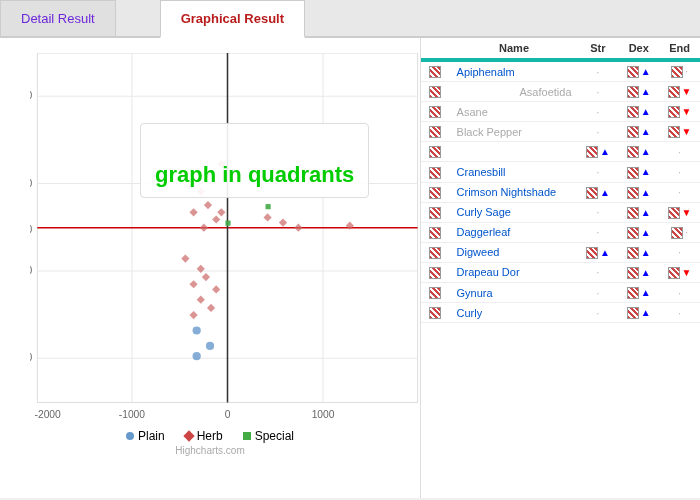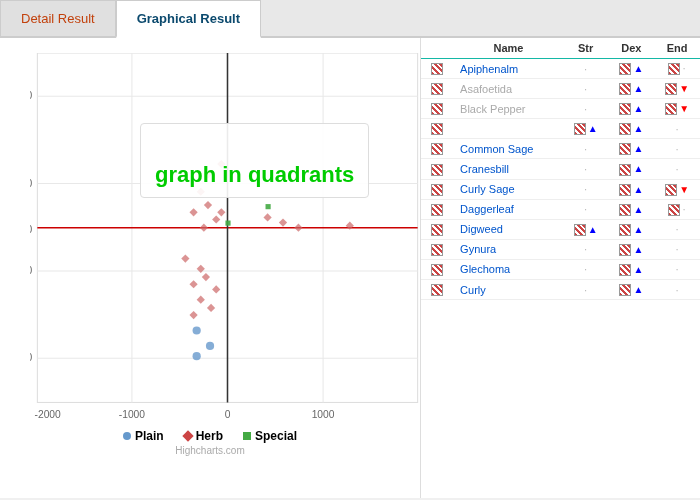--- a/index.html
+++ b/index.html
@@ -15,27 +15,28 @@
       padding: 10px 20px;
       cursor: pointer;
       font-size: 13px;
       border: 1px solid #ccc;
       border-bottom: none;
       background: #e0e0e0;
       color: #333;
     }
     .tab.active {
       background: white;
-      color: #0c4a6e;
+      color: #b91c1c;
       font-weight: bold;
       border-bottom: 2px solid white;
       margin-bottom: -2px;
+      margin-left: 44px;
     }
     .tab:first-child {
-      color: #c2410c;
+      color: #6d28d9;
     }
 
     .content {
       display: flex;
       background: white;
       height: 460px;
     }
 
     
     .chart-area {
@@ -79,21 +80,20 @@
       display: flex;
       justify-content: center;
       gap: 20px;
       margin-top: 6px;
       font-size: 12px;
     }
     .legend-item {
       display: flex;
       align-items: center;
       gap: 4px;
-      font-weight: bold;
     }
     .legend-dot {
       width: 8px;
       height: 8px;
       border-radius: 50%;
     }
     .highcharts-credit {
       text-align: center;
       font-size: 10px;
       color: #aaa;
@@ -110,21 +110,21 @@
     table {
       width: 100%;
       border-collapse: collapse;
       font-size: 11px;
     }
 
     thead th {
       background: white;
       padding: 4px 6px;
       text-align: center;
-      border-bottom: 1px solid #14b8a6;
+      border-bottom: 4px solid #14b8a6;
       font-weight: bold;
       color: #333;
       position: sticky;
       top: 0;
       z-index: 5;
     }
     thead th:first-child {
       text-align: left;
     }
 
@@ -256,55 +256,62 @@
       <tbody id="table-body">
       <tr>
     <td><span style="display:inline-block;width:12px;height:12px;border:1px solid #999;background:repeating-linear-gradient(45deg,#c44,#c44 2px,#fff 2px,#fff 4px);vertical-align:middle;margin-right:2px;"></span></td>
     <td style="color:#0055cc; white-space:nowrap;">Apiphenalm</td>
     <td><span style="color:#bbb;">·</span></td>
     <td><span style="display:inline-block;width:12px;height:12px;border:1px solid #999;background:repeating-linear-gradient(45deg,#c44,#c44 2px,#fff 2px,#fff 4px);vertical-align:middle;margin-right:2px;"></span><span style="color:blue;font-size:10px;">▲</span></td>
     <td><span style="display:inline-block;width:12px;height:12px;border:1px solid #999;background:repeating-linear-gradient(45deg,#c44,#c44 2px,#fff 2px,#fff 4px);vertical-align:middle;margin-right:2px;"></span><span style="color:#bbb;">·</span></td>
   </tr>
           <tr style="color: rgb(170, 170, 170);">
     <td><span style="display:inline-block;width:12px;height:12px;border:1px solid #999;background:repeating-linear-gradient(45deg,#c44,#c44 2px,#fff 2px,#fff 4px);vertical-align:middle;margin-right:2px;"></span></td>
-    <td style="color:#aaa; white-space:nowrap;">Asafoetida</td>
+    <td style="color:#aaa; white-space:nowrap;text-align:right;">Asafoetida</td>
     <td><span style="color:#bbb;">·</span></td>
     <td><span style="display:inline-block;width:12px;height:12px;border:1px solid #999;background:repeating-linear-gradient(45deg,#c44,#c44 2px,#fff 2px,#fff 4px);vertical-align:middle;margin-right:2px;"></span><span style="color:blue;font-size:10px;">▲</span></td>
     <td><span style="display:inline-block;width:12px;height:12px;border:1px solid #999;background:repeating-linear-gradient(45deg,#c44,#c44 2px,#fff 2px,#fff 4px);vertical-align:middle;margin-right:2px;"></span><span style="color:red;font-size:10px;">▼</span></td>
   </tr>
           <tr style="color: rgb(170, 170, 170);">
     <td><span style="display:inline-block;width:12px;height:12px;border:1px solid #999;background:repeating-linear-gradient(45deg,#c44,#c44 2px,#fff 2px,#fff 4px);vertical-align:middle;margin-right:2px;"></span></td>
+    <td style="color:#aaa; white-space:nowrap;">Asane</td>
+    <td><span style="color:#bbb;">·</span></td>
+    <td><span style="display:inline-block;width:12px;height:12px;border:1px solid #999;background:repeating-linear-gradient(45deg,#c44,#c44 2px,#fff 2px,#fff 4px);vertical-align:middle;margin-right:2px;"></span><span style="color:blue;font-size:10px;">▲</span></td>
+    <td><span style="display:inline-block;width:12px;height:12px;border:1px solid #999;background:repeating-linear-gradient(45deg,#c44,#c44 2px,#fff 2px,#fff 4px);vertical-align:middle;margin-right:2px;"></span><span style="color:red;font-size:10px;">▼</span></td>
+  </tr>
+          <tr style="color: rgb(170, 170, 170);">
+    <td><span style="display:inline-block;width:12px;height:12px;border:1px solid #999;background:repeating-linear-gradient(45deg,#c44,#c44 2px,#fff 2px,#fff 4px);vertical-align:middle;margin-right:2px;"></span></td>
     <td style="color:#aaa; white-space:nowrap;">Black Pepper</td>
     <td><span style="color:#bbb;">·</span></td>
     <td><span style="display:inline-block;width:12px;height:12px;border:1px solid #999;background:repeating-linear-gradient(45deg,#c44,#c44 2px,#fff 2px,#fff 4px);vertical-align:middle;margin-right:2px;"></span><span style="color:blue;font-size:10px;">▲</span></td>
     <td><span style="display:inline-block;width:12px;height:12px;border:1px solid #999;background:repeating-linear-gradient(45deg,#c44,#c44 2px,#fff 2px,#fff 4px);vertical-align:middle;margin-right:2px;"></span><span style="color:red;font-size:10px;">▼</span></td>
   </tr>
           <tr>
     <td><span style="display:inline-block;width:12px;height:12px;border:1px solid #999;background:repeating-linear-gradient(45deg,#c44,#c44 2px,#fff 2px,#fff 4px);vertical-align:middle;margin-right:2px;"></span></td>
     <td style="color:#333; white-space:nowrap;"></td>
     <td><span style="display:inline-block;width:12px;height:12px;border:1px solid #999;background:repeating-linear-gradient(45deg,#c44,#c44 2px,#fff 2px,#fff 4px);vertical-align:middle;margin-right:2px;"></span><span style="color:blue;font-size:10px;">▲</span></td>
     <td><span style="display:inline-block;width:12px;height:12px;border:1px solid #999;background:repeating-linear-gradient(45deg,#c44,#c44 2px,#fff 2px,#fff 4px);vertical-align:middle;margin-right:2px;"></span><span style="color:blue;font-size:10px;">▲</span></td>
     <td><span style="color:#bbb;">·</span></td>
   </tr>
           <tr>
     <td><span style="display:inline-block;width:12px;height:12px;border:1px solid #999;background:repeating-linear-gradient(45deg,#c44,#c44 2px,#fff 2px,#fff 4px);vertical-align:middle;margin-right:2px;"></span></td>
-    <td style="color:#0055cc; white-space:nowrap;">Common Sage</td>
-    <td><span style="color:#bbb;">·</span></td>
-    <td><span style="display:inline-block;width:12px;height:12px;border:1px solid #999;background:repeating-linear-gradient(45deg,#c44,#c44 2px,#fff 2px,#fff 4px);vertical-align:middle;margin-right:2px;"></span><span style="color:blue;font-size:10px;">▲</span></td>
-    <td><span style="color:#bbb;">·</span></td>
-  </tr>
-          <tr>
-    <td><span style="display:inline-block;width:12px;height:12px;border:1px solid #999;background:repeating-linear-gradient(45deg,#c44,#c44 2px,#fff 2px,#fff 4px);vertical-align:middle;margin-right:2px;"></span></td>
     <td style="color:#0055cc; white-space:nowrap;">Cranesbill</td>
     <td><span style="color:#bbb;">·</span></td>
     <td><span style="display:inline-block;width:12px;height:12px;border:1px solid #999;background:repeating-linear-gradient(45deg,#c44,#c44 2px,#fff 2px,#fff 4px);vertical-align:middle;margin-right:2px;"></span><span style="color:blue;font-size:10px;">▲</span></td>
     <td><span style="color:#bbb;">·</span></td>
   </tr>
           <tr>
     <td><span style="display:inline-block;width:12px;height:12px;border:1px solid #999;background:repeating-linear-gradient(45deg,#c44,#c44 2px,#fff 2px,#fff 4px);vertical-align:middle;margin-right:2px;"></span></td>
+    <td style="color:#0055cc; white-space:nowrap;">Crimson Nightshade</td>
+    <td><span style="display:inline-block;width:12px;height:12px;border:1px solid #999;background:repeating-linear-gradient(45deg,#c44,#c44 2px,#fff 2px,#fff 4px);vertical-align:middle;margin-right:2px;"></span><span style="color:blue;font-size:10px;">▲</span></td>
+    <td><span style="display:inline-block;width:12px;height:12px;border:1px solid #999;background:repeating-linear-gradient(45deg,#c44,#c44 2px,#fff 2px,#fff 4px);vertical-align:middle;margin-right:2px;"></span><span style="color:blue;font-size:10px;">▲</span></td>
+    <td><span style="color:#bbb;">·</span></td>
+  </tr>
+          <tr>
+    <td><span style="display:inline-block;width:12px;height:12px;border:1px solid #999;background:repeating-linear-gradient(45deg,#c44,#c44 2px,#fff 2px,#fff 4px);vertical-align:middle;margin-right:2px;"></span></td>
     <td style="color:#0055cc; white-space:nowrap;">Curly Sage</td>
     <td><span style="color:#bbb;">·</span></td>
     <td><span style="display:inline-block;width:12px;height:12px;border:1px solid #999;background:repeating-linear-gradient(45deg,#c44,#c44 2px,#fff 2px,#fff 4px);vertical-align:middle;margin-right:2px;"></span><span style="color:blue;font-size:10px;">▲</span></td>
     <td><span style="display:inline-block;width:12px;height:12px;border:1px solid #999;background:repeating-linear-gradient(45deg,#c44,#c44 2px,#fff 2px,#fff 4px);vertical-align:middle;margin-right:2px;"></span><span style="color:red;font-size:10px;">▼</span></td>
   </tr>
           <tr>
     <td><span style="display:inline-block;width:12px;height:12px;border:1px solid #999;background:repeating-linear-gradient(45deg,#c44,#c44 2px,#fff 2px,#fff 4px);vertical-align:middle;margin-right:2px;"></span></td>
     <td style="color:#0055cc; white-space:nowrap;">Daggerleaf</td>
     <td><span style="color:#bbb;">·</span></td>
     <td><span style="display:inline-block;width:12px;height:12px;border:1px solid #999;background:repeating-linear-gradient(45deg,#c44,#c44 2px,#fff 2px,#fff 4px);vertical-align:middle;margin-right:2px;"></span><span style="color:blue;font-size:10px;">▲</span></td>
@@ -312,28 +319,28 @@
   </tr>
           <tr>
     <td><span style="display:inline-block;width:12px;height:12px;border:1px solid #999;background:repeating-linear-gradient(45deg,#c44,#c44 2px,#fff 2px,#fff 4px);vertical-align:middle;margin-right:2px;"></span></td>
     <td style="color:#0055cc; white-space:nowrap;">Digweed</td>
     <td><span style="display:inline-block;width:12px;height:12px;border:1px solid #999;background:repeating-linear-gradient(45deg,#c44,#c44 2px,#fff 2px,#fff 4px);vertical-align:middle;margin-right:2px;"></span><span style="color:blue;font-size:10px;">▲</span></td>
     <td><span style="display:inline-block;width:12px;height:12px;border:1px solid #999;background:repeating-linear-gradient(45deg,#c44,#c44 2px,#fff 2px,#fff 4px);vertical-align:middle;margin-right:2px;"></span><span style="color:blue;font-size:10px;">▲</span></td>
     <td><span style="color:#bbb;">·</span></td>
   </tr>
           <tr>
     <td><span style="display:inline-block;width:12px;height:12px;border:1px solid #999;background:repeating-linear-gradient(45deg,#c44,#c44 2px,#fff 2px,#fff 4px);vertical-align:middle;margin-right:2px;"></span></td>
+    <td style="color:#0055cc; white-space:nowrap;">Drapeau Dor</td>
+    <td><span style="color:#bbb;">·</span></td>
+    <td><span style="display:inline-block;width:12px;height:12px;border:1px solid #999;background:repeating-linear-gradient(45deg,#c44,#c44 2px,#fff 2px,#fff 4px);vertical-align:middle;margin-right:2px;"></span><span style="color:blue;font-size:10px;">▲</span></td>
+    <td><span style="display:inline-block;width:12px;height:12px;border:1px solid #999;background:repeating-linear-gradient(45deg,#c44,#c44 2px,#fff 2px,#fff 4px);vertical-align:middle;margin-right:2px;"></span><span style="color:red;font-size:10px;">▼</span></td>
+  </tr>
+          <tr>
+    <td><span style="display:inline-block;width:12px;height:12px;border:1px solid #999;background:repeating-linear-gradient(45deg,#c44,#c44 2px,#fff 2px,#fff 4px);vertical-align:middle;margin-right:2px;"></span></td>
     <td style="color:#0055cc; white-space:nowrap;">Gynura</td>
-    <td><span style="color:#bbb;">·</span></td>
-    <td><span style="display:inline-block;width:12px;height:12px;border:1px solid #999;background:repeating-linear-gradient(45deg,#c44,#c44 2px,#fff 2px,#fff 4px);vertical-align:middle;margin-right:2px;"></span><span style="color:blue;font-size:10px;">▲</span></td>
-    <td><span style="color:#bbb;">·</span></td>
-  </tr>
-          <tr>
-    <td><span style="display:inline-block;width:12px;height:12px;border:1px solid #999;background:repeating-linear-gradient(45deg,#c44,#c44 2px,#fff 2px,#fff 4px);vertical-align:middle;margin-right:2px;"></span></td>
-    <td style="color:#0055cc; white-space:nowrap;">Glechoma</td>
     <td><span style="color:#bbb;">·</span></td>
     <td><span style="display:inline-block;width:12px;height:12px;border:1px solid #999;background:repeating-linear-gradient(45deg,#c44,#c44 2px,#fff 2px,#fff 4px);vertical-align:middle;margin-right:2px;"></span><span style="color:blue;font-size:10px;">▲</span></td>
     <td><span style="color:#bbb;">·</span></td>
   </tr>
           <tr>
     <td><span style="display:inline-block;width:12px;height:12px;border:1px solid #999;background:repeating-linear-gradient(45deg,#c44,#c44 2px,#fff 2px,#fff 4px);vertical-align:middle;margin-right:2px;"></span></td>
     <td style="color:#0055cc; white-space:nowrap;">Curly</td>
     <td><span style="color:#bbb;">·</span></td>
     <td><span style="display:inline-block;width:12px;height:12px;border:1px solid #999;background:repeating-linear-gradient(45deg,#c44,#c44 2px,#fff 2px,#fff 4px);vertical-align:middle;margin-right:2px;"></span><span style="color:blue;font-size:10px;">▲</span></td>
     <td><span style="color:#bbb;">·</span></td>

